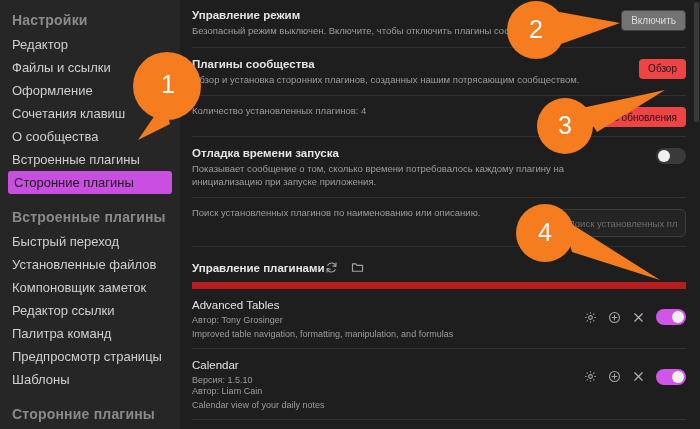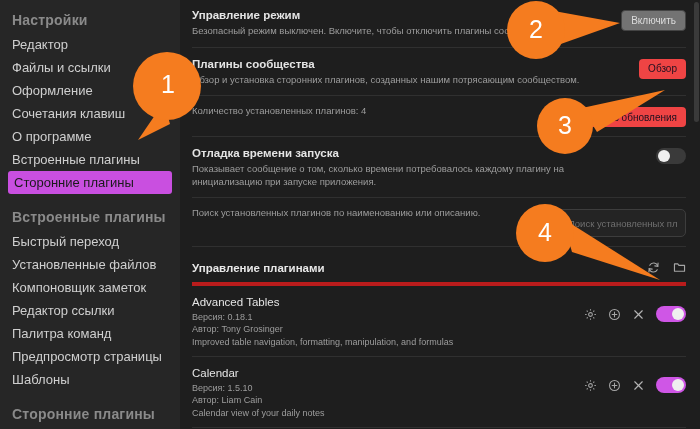--- a/index.html
+++ b/index.html
@@ -99,22 +99,22 @@
     padding:4px 7px;
   }
   .search .ph{
     color:#6f6f6f;font-size:9.5px;white-space:nowrap;overflow:hidden;
     text-overflow:clip;
   }
   .caret{width:1px;height:11px;background:#cfcfcf;flex:0 0 auto;}
 
   
   .manage{
-    display:flex;align-items:center;justify-content:space-between;
-    padding:14px 0 8px 0;border-bottom:4px solid #b91c1c;
+    display:flex;align-items:center;
+    padding:14px 0 8px 0;border-bottom:7px solid #b91c1c;
   }
   .manage-title{color:#e8e8e8;font-size:11.5px;font-weight:700;}
   .manage-icons{display:flex;align-items:center;gap:13px;}
 
   
   .plug{
     display:flex;align-items:flex-start;justify-content:space-between;
     padding:9px 0 8px 0;border-bottom:1px solid #303030;gap:10px;
   }
   .plug:last-child{border-bottom:none;}
@@ -148,21 +148,21 @@
 
 <div id="app">
 
   <div class="sidebar">
     <div class="side-head">Настройки</div>
 
     <div class="side-item">Редактор</div>
     <div class="side-item">Файлы и ссылки</div>
     <div class="side-item">Оформление</div>
     <div class="side-item">Сочетания клавиш</div>
-    <div class="side-item">О программе</div>
+    <div class="side-item">О сообщества</div>
     <div class="side-item">Встроенные плагины</div>
     <div class="side-item active">Сторонние плагины</div>
 
     <div class="side-gap"></div>
     <div class="side-head">Встроенные плагины</div>
 
     <div class="side-item">Быстрый переход</div>
     <div class="side-item">Установленные файлов</div>
     <div class="side-item">Компоновщик заметок</div>
     <div class="side-item">Редактор ссылки</div>
@@ -253,21 +253,20 @@
           <svg class="ic" viewBox="0 0 16 16" fill="none" stroke="#a5a5a5" stroke-width="1.4" stroke-linejoin="round">
             <path d="M1.8 12.6V3.6h4.1l1.4 1.7h6.9v7.3z"></path>
           </svg>
         </span>
       </div>
     </div>
 
     <div class="plug">
       <div class="plug-texts">
         <div class="plug-name">Advanced Tables</div>
-        <div class="plug-meta">Версия: 0.18.1</div>
         <div class="plug-meta">Автор: Tony Grosinger</div>
         <div class="plug-desc">Improved table navigation, formatting, manipulation, and formulas</div>
       </div>
       <div class="plug-ctl">
         <span>
           <svg class="ic" viewBox="0 0 16 16" fill="none" stroke="#a5a5a5" stroke-width="1.3">
             <circle cx="8" cy="8" r="2.3"></circle>
             <path d="M8 1.4v1.8M8 12.8v1.8M1.4 8h1.8M12.8 8h1.8M3.3 3.3l1.3 1.3M11.4 11.4l1.3 1.3M12.7 3.3l-1.3 1.3M4.6 11.4l-1.3 1.3"></path>
           </svg>
         </span>

